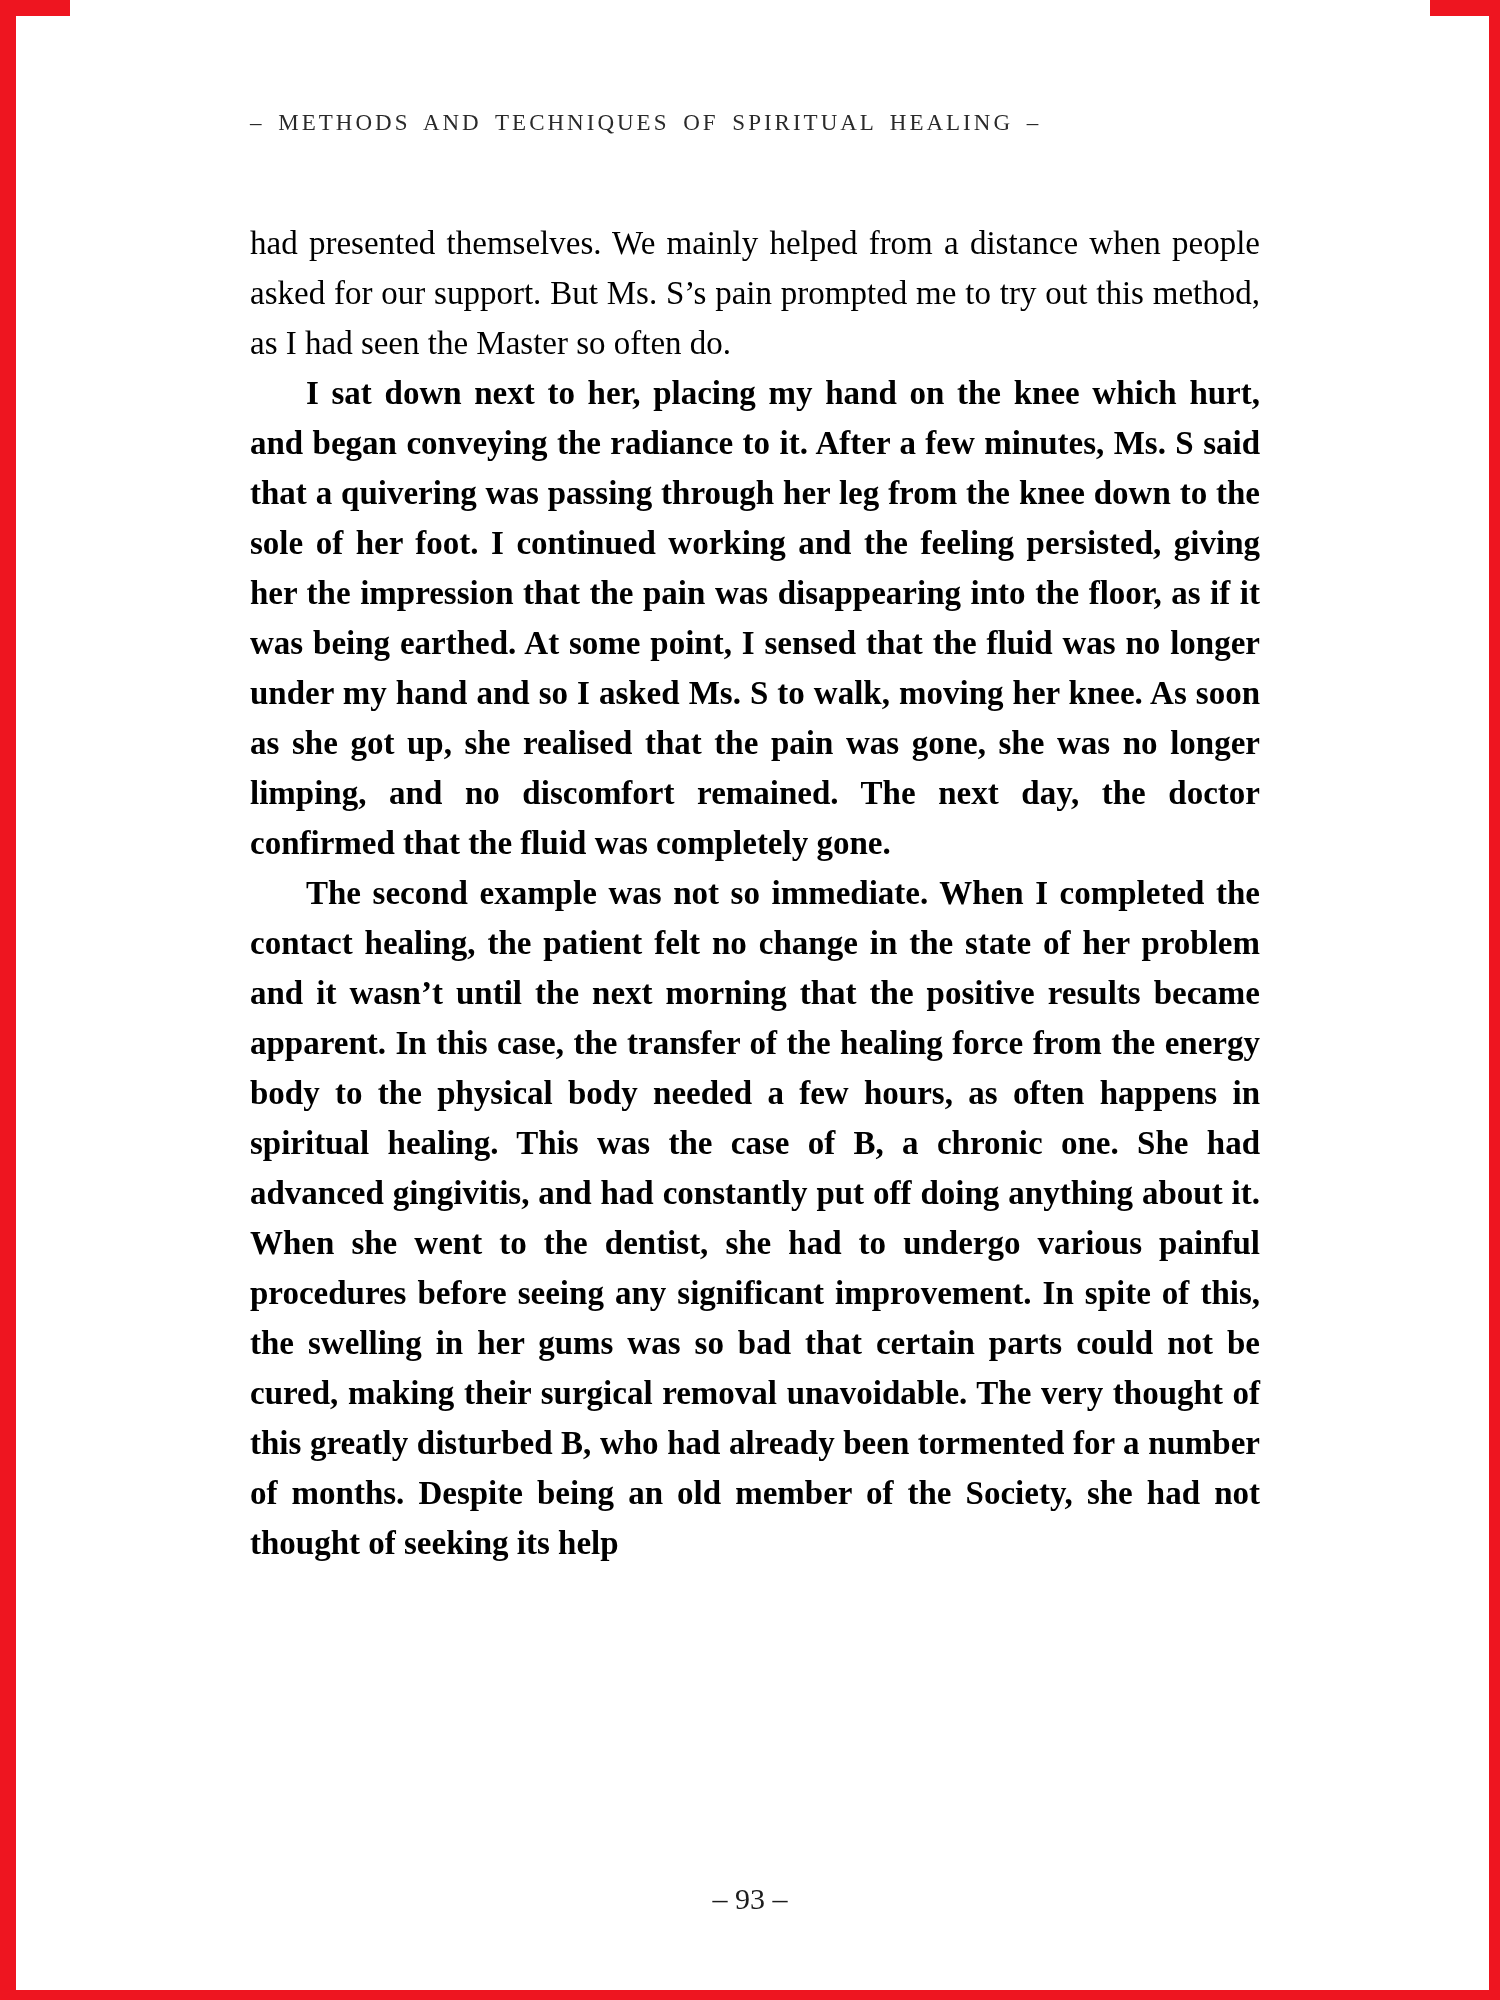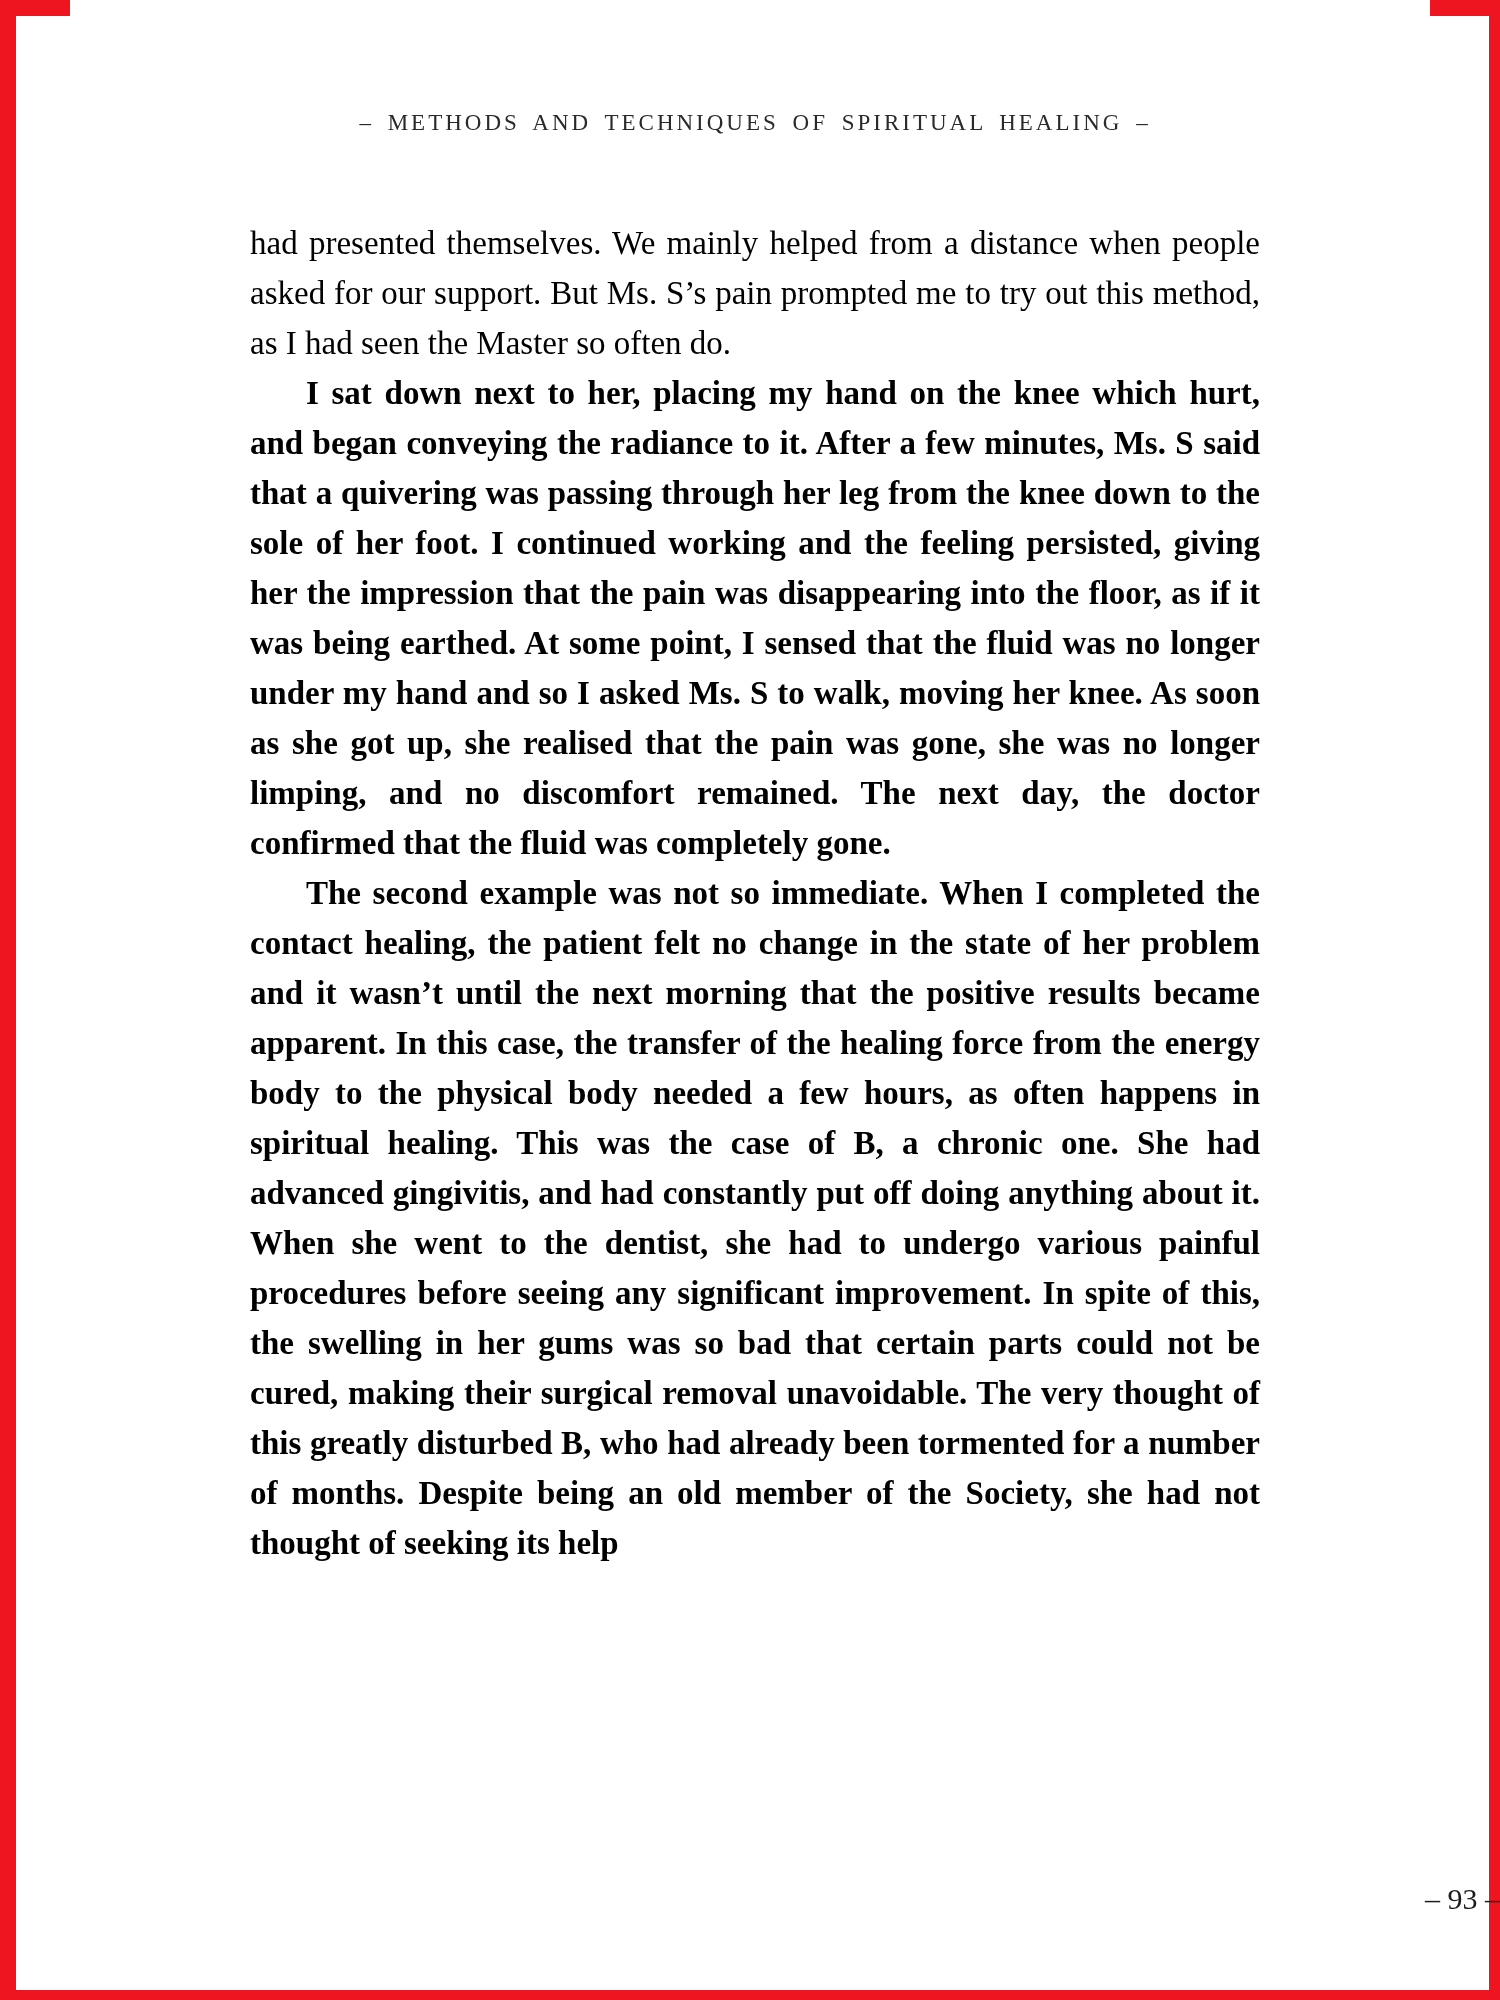--- a/index.html
+++ b/index.html
@@ -28,21 +28,20 @@
     .edge-top-right { right: 0; top: 0; width: 70px; height: 16px; }
 
     .content {
       position: absolute;
       left: 250px;
       top: 0;
       width: 1010px;
     }
     .running-head {
       margin-top: 110px;
-      text-align: center;
       font-size: 23px;
       letter-spacing: 3px;
       word-spacing: 5px;
       color: #2a2a2a;
       white-space: nowrap;
     }
     .body-text {
       margin-top: 82px;
       font-size: 33px;
       line-height: 50px;
@@ -55,21 +54,21 @@
     }
     .body-text p.indent {
       text-indent: 56px;
       font-weight: bold;
     }
     .page-number {
       position: absolute;
       left: 0;
       top: 1882px;
       width: 100%;
-      text-align: right;
+      text-align: center;
       font-size: 30px;
       color: #1c1c1c;
     }
   </style>
 </head>
 <body>
 
 <div class="page">
 
   <div class="edge edge-left"></div>

